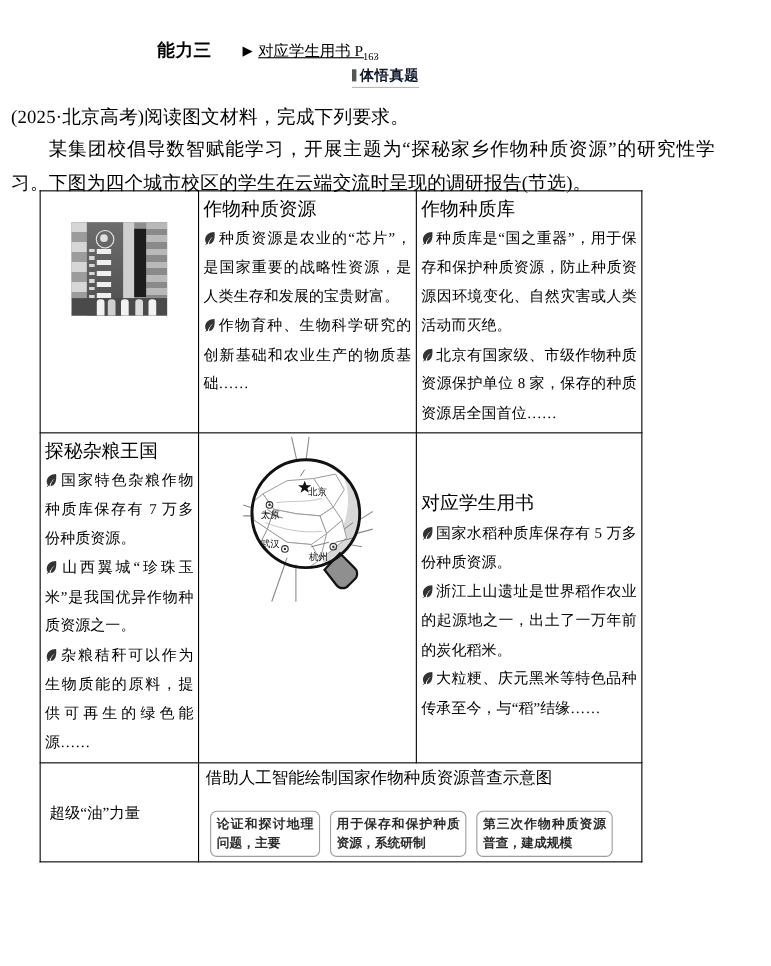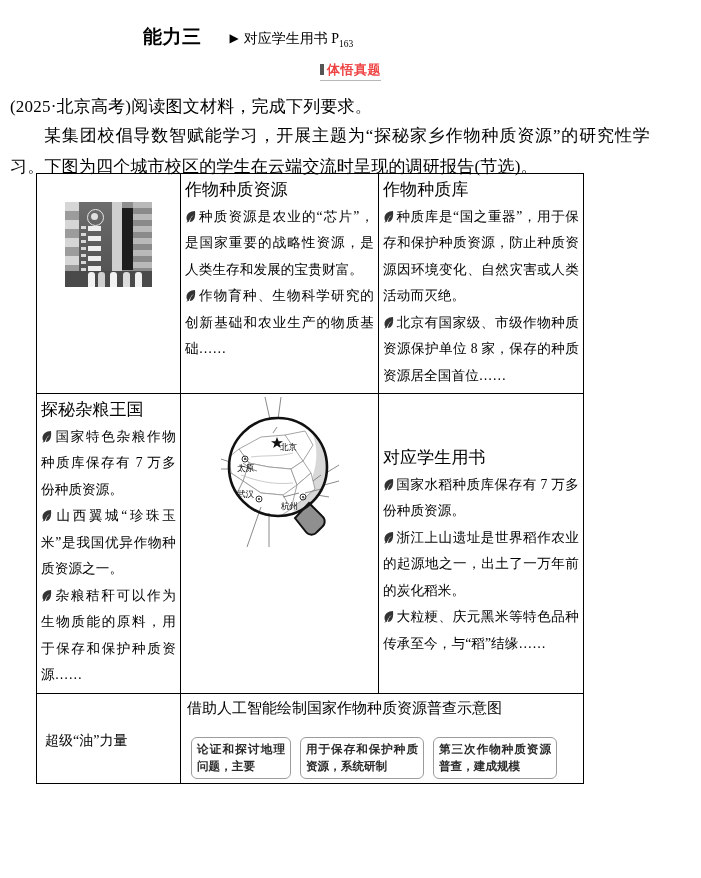--- a/index.html
+++ b/index.html
@@ -21,55 +21,57 @@
     position: absolute;
     left: 143px;
     top: 24px;
     display: flex;
     align-items: baseline;
     white-space: nowrap;
   }
   .cap-title {
     font-family: "DejaVu Sans", "Liberation Sans", sans-serif;
     font-weight: bold;
-    font-size: 19px;
+    font-size: 16px;
     letter-spacing: 0.5px;
+    margin-top: 12px;
   }
   .cap-gap { display: inline-block; width: 14px; }
   .tri-icon {
     display: inline-block;
     margin-left: 14px;
     margin-right: 5px;
     font-size: 12px;
     line-height: 1;
     position: relative;
     top: -1px;
   }
   .ref-text {
     font-size: 14px;
     font-family: "Liberation Serif", serif;
+    text-decoration: underline;
   }
   .ref-text .sub {
     font-size: 9.5px;
     vertical-align: sub;
   }
 
   .section-band {
     position: absolute;
     left: 0;
     top: 60px;
     width: 701px;
     text-align: center;
   }
   .section-band .inner {
     display: inline-block;
     font-family: "DejaVu Sans", "Liberation Sans", sans-serif;
     font-weight: bold;
     font-size: 13px;
-    color: #ef4444;
+    color: #0f172a;
     border-bottom: 1.5px solid #b8b8b8;
     padding-bottom: 1px;
     letter-spacing: 0.5px;
   }
   .band-mark {
     display: inline-block;
     width: 4px;
     height: 11px;
     background: #555;
     margin-right: 3px;
@@ -323,21 +325,21 @@
                   <path d="M10 1 C5 1 1.5 4 1.5 8 C1.5 10 2.5 11.5 4 12 C4 9 6 6.5 9 5 C6.5 7 5 9.5 5 12 C8.5 11.5 10.8 8.5 10 1 Z" fill="#333"></path>
                   <path d="M2 12.5 L6 7" stroke="#333" stroke-width="0.9" fill="none"></path>
                 </svg></span><span>国家特色杂粮作物种质库保存有 7 万多份种质资源。</span></div>
           <div class="bullet-line"><span class="leaf"><svg viewBox="0 0 12 13" width="12" height="13">
                   <path d="M10 1 C5 1 1.5 4 1.5 8 C1.5 10 2.5 11.5 4 12 C4 9 6 6.5 9 5 C6.5 7 5 9.5 5 12 C8.5 11.5 10.8 8.5 10 1 Z" fill="#333"></path>
                   <path d="M2 12.5 L6 7" stroke="#333" stroke-width="0.9" fill="none"></path>
                 </svg></span><span>山西翼城“珍珠玉米”是我国优异作物种质资源之一。</span></div>
           <div class="bullet-line"><span class="leaf"><svg viewBox="0 0 12 13" width="12" height="13">
                   <path d="M10 1 C5 1 1.5 4 1.5 8 C1.5 10 2.5 11.5 4 12 C4 9 6 6.5 9 5 C6.5 7 5 9.5 5 12 C8.5 11.5 10.8 8.5 10 1 Z" fill="#333"></path>
                   <path d="M2 12.5 L6 7" stroke="#333" stroke-width="0.9" fill="none"></path>
-                </svg></span><span>杂粮秸秆可以作为生物质能的原料，用于保存和保护种质资源……</span></div>
+                </svg></span><span>杂粮秸秆可以作为生物质能的原料，提供可再生的绿色能源……</span></div>
         </div>
       </td>
       <td class="map-cell">
         <div class="map-wrap">
           <svg viewBox="0 0 118 150" width="118" height="150">
             <defs>
               <clipPath id="lensclip">
                   <circle cx="57" cy="70" r="49"></circle>
                 </clipPath>
             </defs>
@@ -408,21 +410,21 @@
             <circle cx="57" cy="70" r="49" fill="none" stroke="#111" stroke-width="2.6"></circle>
           </svg>
         </div>
       </td>
       <td>
         <div class="cell-text" style="padding-top:48px;">
           <div class="cell-head">对应学生用书</div>
           <div class="bullet-line"><span class="leaf"><svg viewBox="0 0 12 13" width="12" height="13">
                   <path d="M10 1 C5 1 1.5 4 1.5 8 C1.5 10 2.5 11.5 4 12 C4 9 6 6.5 9 5 C6.5 7 5 9.5 5 12 C8.5 11.5 10.8 8.5 10 1 Z" fill="#333"></path>
                   <path d="M2 12.5 L6 7" stroke="#333" stroke-width="0.9" fill="none"></path>
-                </svg></span><span>国家水稻种质库保存有 7 万多份种质资源。</span></div>
+                </svg></span><span>国家水稻种质库保存有 5 万多份种质资源。</span></div>
           <div class="bullet-line"><span class="leaf"><svg viewBox="0 0 12 13" width="12" height="13">
                   <path d="M10 1 C5 1 1.5 4 1.5 8 C1.5 10 2.5 11.5 4 12 C4 9 6 6.5 9 5 C6.5 7 5 9.5 5 12 C8.5 11.5 10.8 8.5 10 1 Z" fill="#333"></path>
                   <path d="M2 12.5 L6 7" stroke="#333" stroke-width="0.9" fill="none"></path>
                 </svg></span><span>浙江上山遗址是世界稻作农业的起源地之一，出土了一万年前的炭化稻米。</span></div>
           <div class="bullet-line"><span class="leaf"><svg viewBox="0 0 12 13" width="12" height="13">
                   <path d="M10 1 C5 1 1.5 4 1.5 8 C1.5 10 2.5 11.5 4 12 C4 9 6 6.5 9 5 C6.5 7 5 9.5 5 12 C8.5 11.5 10.8 8.5 10 1 Z" fill="#333"></path>
                   <path d="M2 12.5 L6 7" stroke="#333" stroke-width="0.9" fill="none"></path>
                 </svg></span><span>大粒粳、庆元黑米等特色品种传承至今，与“稻”结缘……</span></div>
         </div>
       </td>

